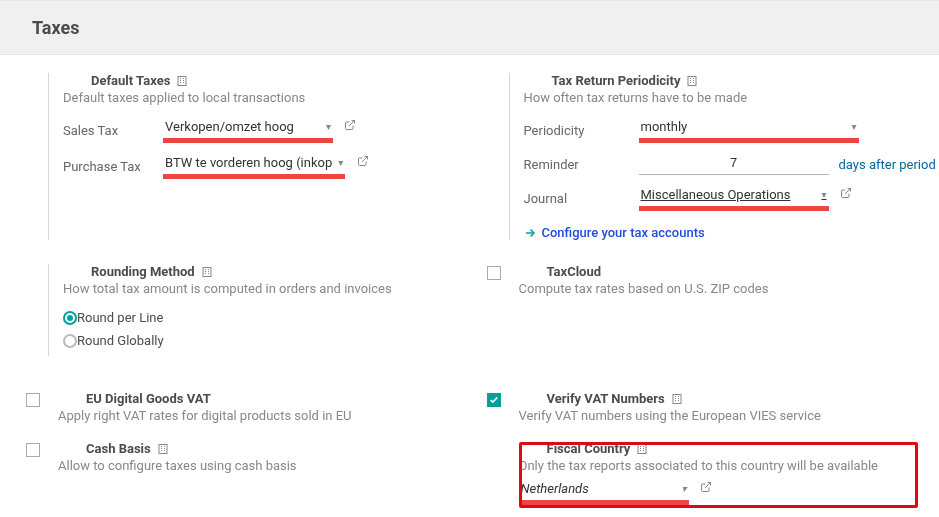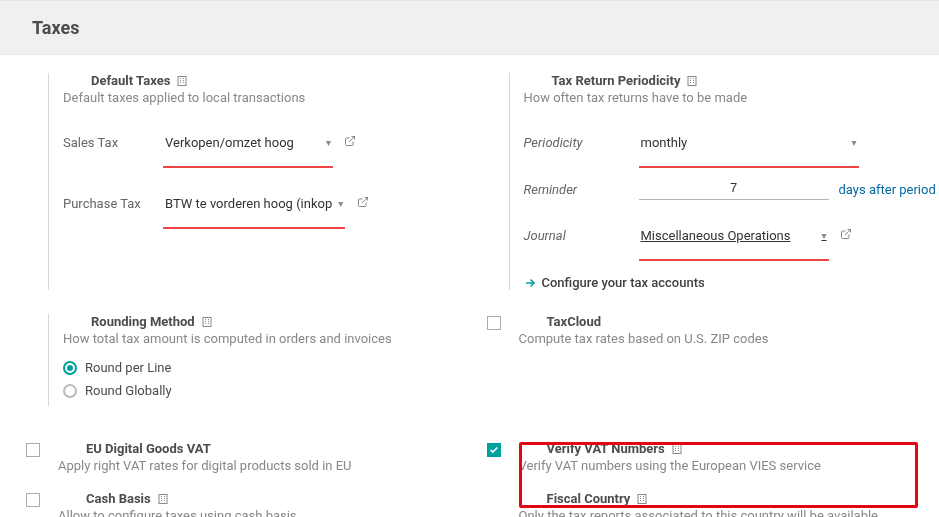--- a/index.html
+++ b/index.html
@@ -12,39 +12,39 @@
   .col { width:50%; display:flex; position:relative; }
   .checkbox-slot { width:30px; display:flex; align-items:flex-start; justify-content:center; padding-top:2px; }
   .block { flex:1; position:relative; padding:0 0 0 10px; }
   .block.bordered { border-left:1px solid #d7d7d7; padding-left:14px; }
   .title-line { display:flex; align-items:center; gap:6px; }
   .title { font-weight:700; color:#4c4c4c; font-size:13px;padding-left:28px; }
   .desc { color:#888; font-size:13px; margin-top:2px; }
   .fields { margin-top:12px; }
   .field-row { display:flex; align-items:center; margin-bottom:10px; }
   .field-label { width:100px; color:#666; font-size:13px; }
-  .field-label.w115 { width:115px;font-style:italic; }
+  .field-label.w115 { width:115px; }
   .field-input { flex:0 0 auto; }
-  .underline-input { display:inline-flex; align-items:center; justify-content:space-between; border:none; border-bottom:2px solid #ef4444; background:transparent; padding:2px 2px 16px 2px; font-size:13px; color:#333; min-width:170px;margin-top:16px; }
+  .underline-input { display:inline-flex; align-items:center; justify-content:space-between; border:none; border-bottom:5px solid #ef4444; background:transparent; padding:2px 2px 4px 2px; font-size:13px; color:#333; min-width:170px; }
   .underline-input .caret { color:#888; font-size:10px; margin-left:6px; }
   .num-input { border:none; border-bottom:1px solid #b5b5b5; background:transparent; padding:2px 2px 4px 2px; font-size:13px; color:#333; width:190px; text-align:center; }
   .ext-icon { color:#888; margin-left:8px; display:inline-flex; }
   .small-building { display:inline-flex; }
   .small-building svg, .ext-icon svg { display:block; }
   .suffix { color:#0369a1; font-size:13px; margin-left:10px; }
   .radio-group { margin-top:14px; }
-  .radio-row { display:flex; align-items:center; gap:8px; margin-bottom:8px; cursor:pointer; }
+  .radio-row { display:flex; align-items:center; margin-bottom:8px; cursor:pointer; }
   .radio-outer { width:14px; height:14px; border-radius:50%; border:2px solid #bbb; display:flex; align-items:center; justify-content:center; }
   .radio-outer.checked { border-color:#00a09d; }
   .radio-inner { width:6px; height:6px; border-radius:50%; background:#00a09d; }
   .cbx { width:14px; height:14px; border:1px solid #aaa; background:#fff; display:flex; align-items:center; justify-content:center; }
   .cbx.checked { background:#00a09d; border-color:#00a09d; }
   .cbx.checked svg { display:block; }
   .cbx svg { display:none; }
-  .link-row { display:flex; align-items:center; gap:6px; margin-top:14px; color:#404040; font-weight:500; font-size:13px; }
+  .link-row { display:flex; align-items:center; gap:6px; margin-top:14px; color:#1d4ed8; font-weight:500; font-size:13px; }
   .link-row svg { display:block; }
   .highlight-box { position:absolute; border:3px solid #e30613; border-radius:2px; left:519px; top:441px; width:399px; height:66px; pointer-events:none; }
 </style>
 </head>
 <body>
 
 <div class="page">
 
   <div class="section-header">
     <h2>Taxes</h2>

